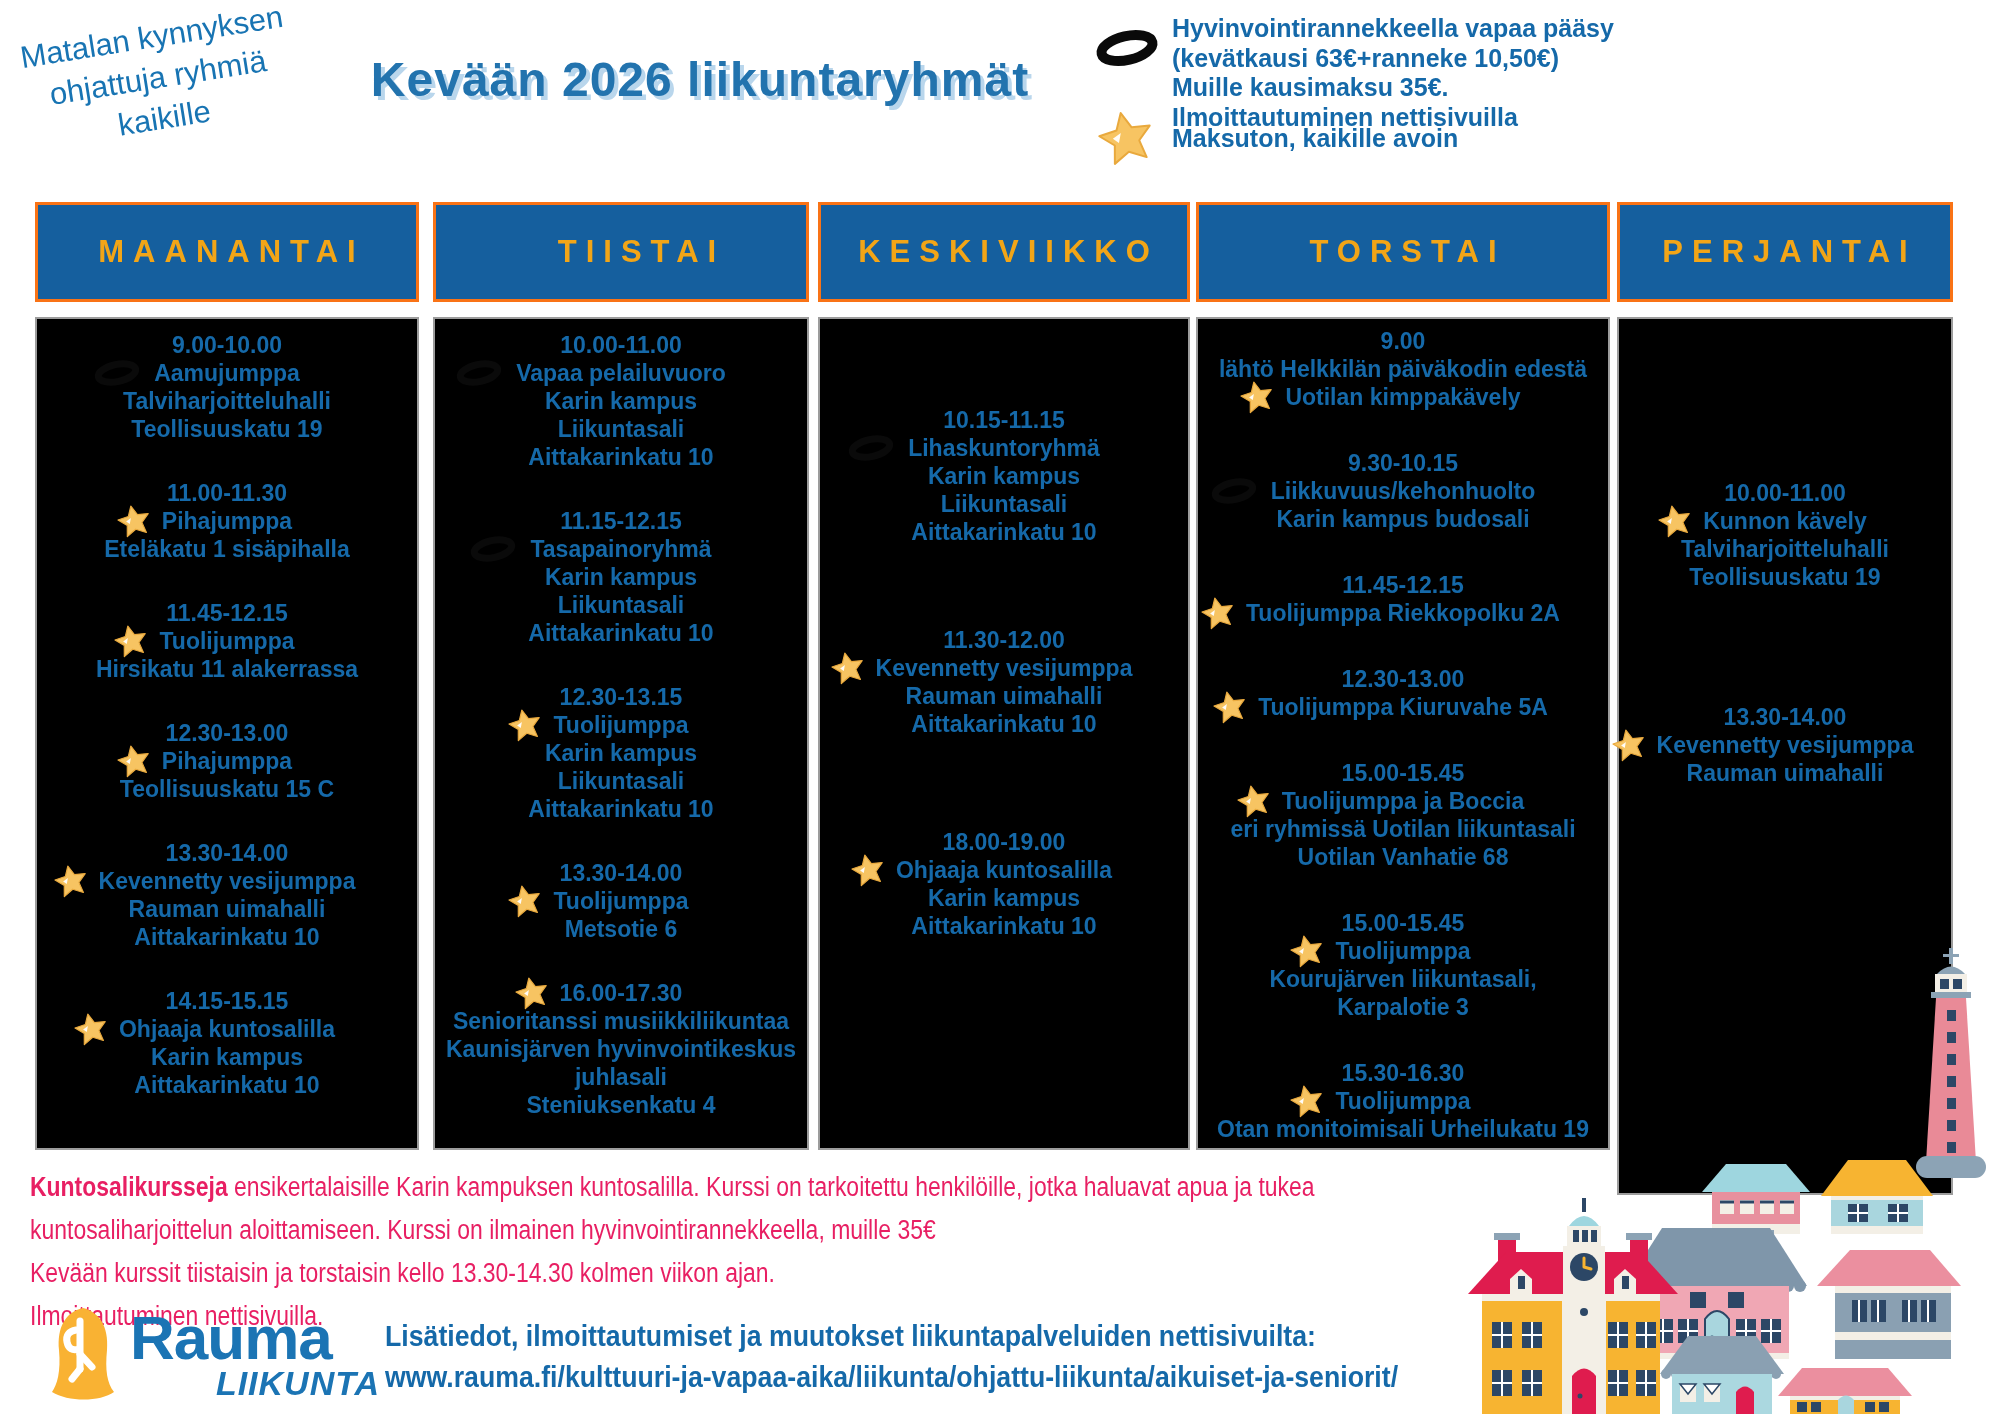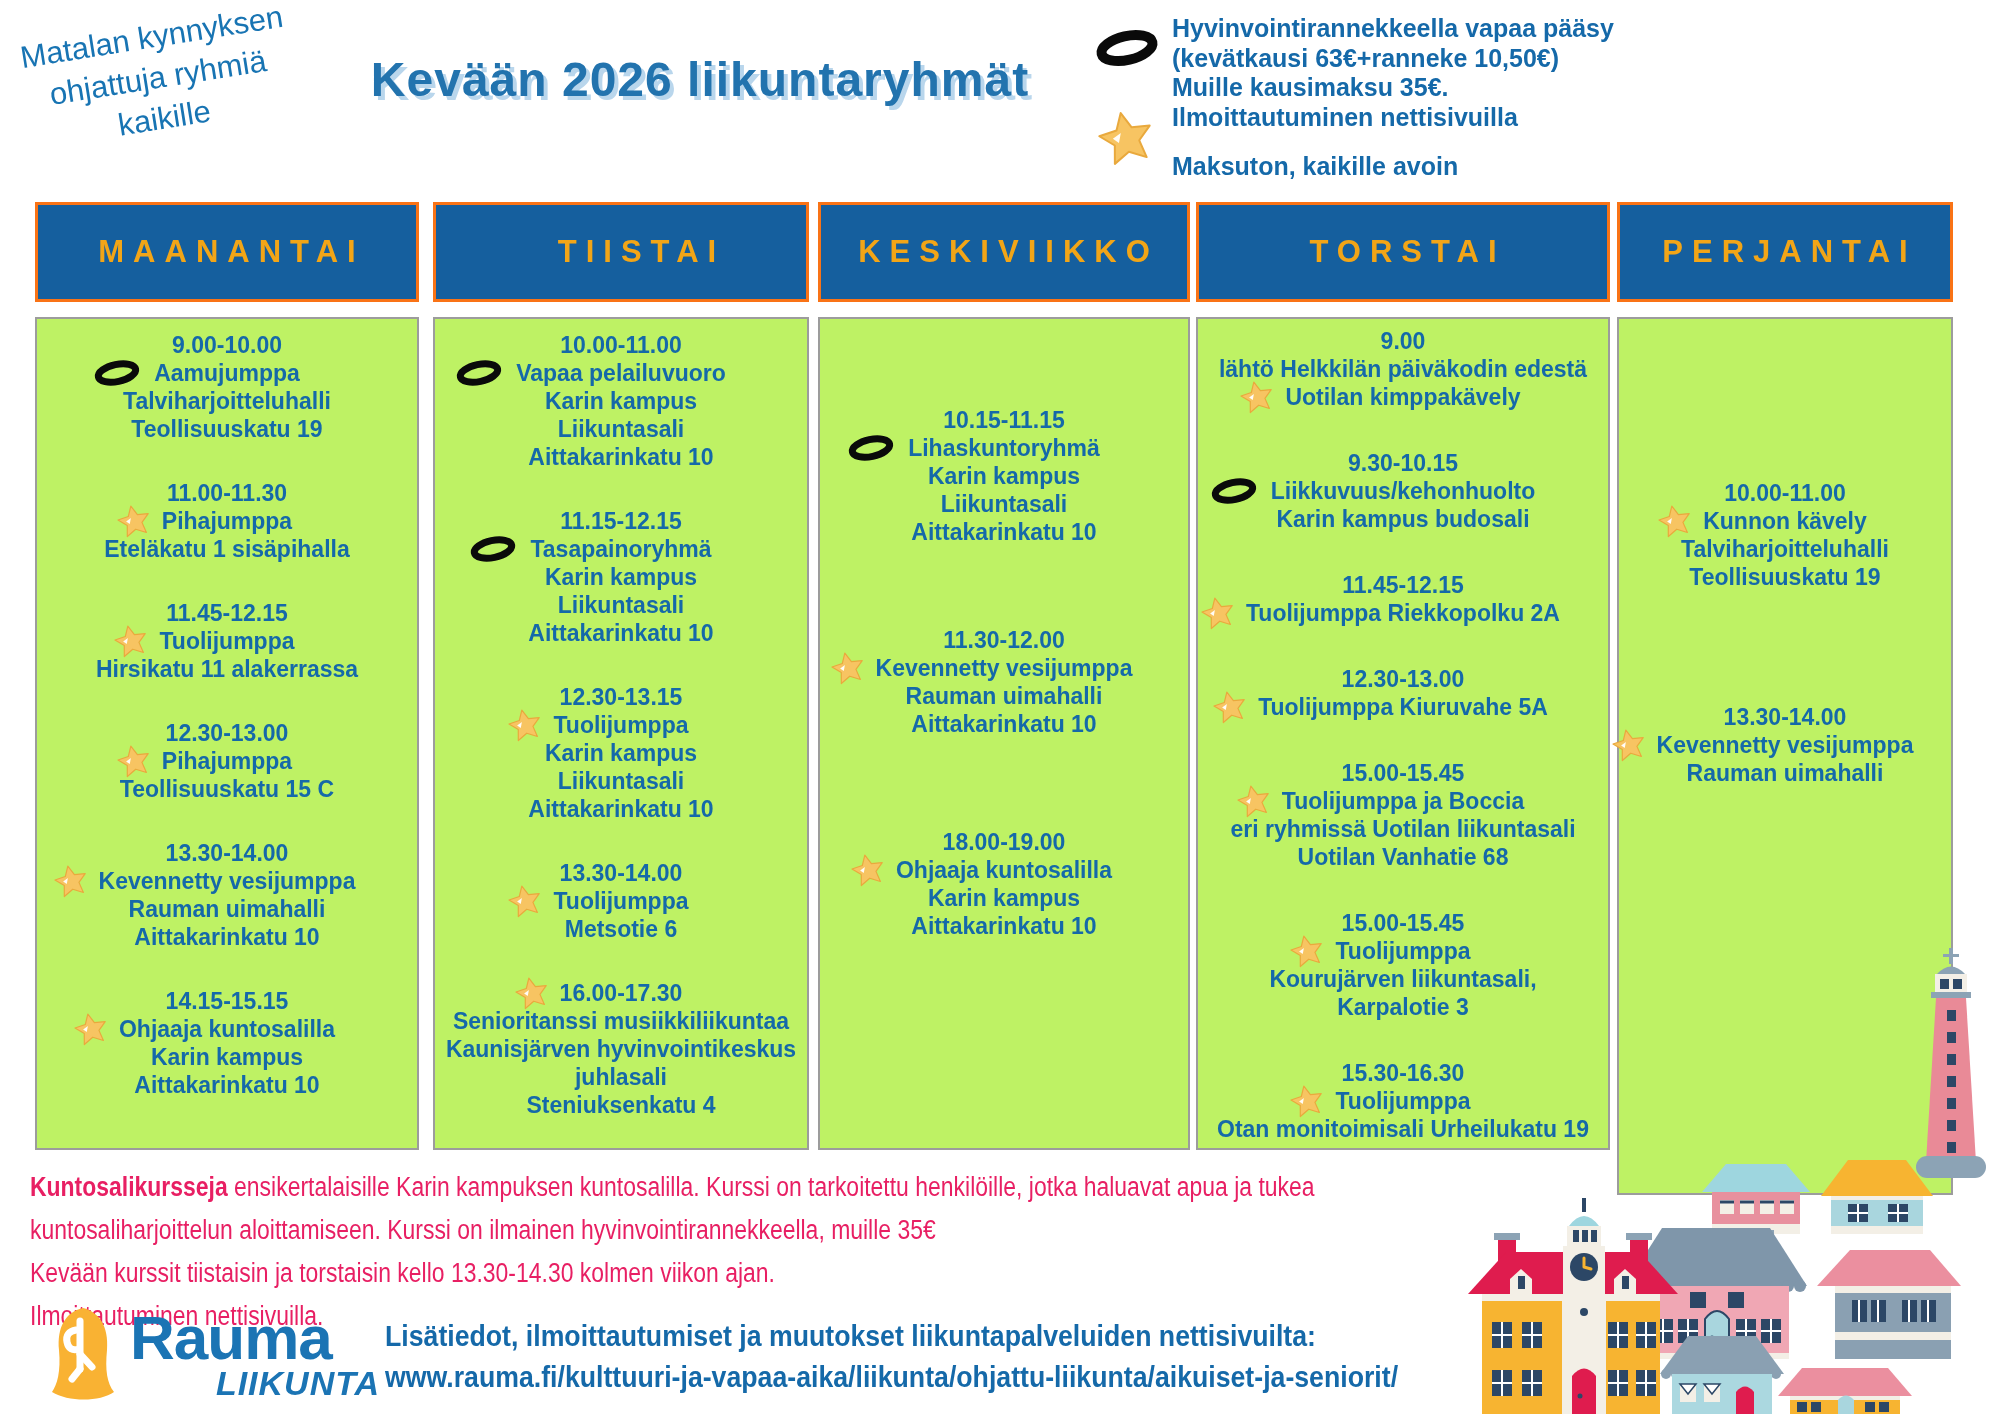--- a/index.html
+++ b/index.html
@@ -13,28 +13,28 @@
   .title{position:absolute;left:290px;top:52px;width:820px;text-align:center;
          font-size:48px;font-weight:bold;color:#2273ae;letter-spacing:1px;
          text-shadow:4px 4px 0 #b9d6ec;white-space:nowrap;}
 
   .legend-icon{position:absolute;display:flex;}
   .legend-ring{left:1094px;top:28px;width:66px;height:40px;}
   .legend-star{left:1096px;top:108px;width:60px;height:60px;}
   .legend-text{position:absolute;left:1172px;top:14px;width:460px;color:#1569a9;
                font-size:25px;font-weight:bold;line-height:29.5px;}
   .legend-star-text{position:absolute;left:1172px;top:124px;color:#1569a9;
-               font-size:25px;font-weight:bold;margin-top:28px;}
+               font-size:25px;font-weight:bold;}
 
   
   .day-header{position:absolute;top:202px;height:100px;background:#155f9e;
               border:3px solid #f97316;display:flex;align-items:center;justify-content:center;
               color:#f2a517;font-weight:bold;font-size:31px;letter-spacing:9px;text-indent:9px;
               white-space:nowrap;}
-  .day-column{position:absolute;top:317px;background:#bef264;border:2px solid #9c9c9c;}
+  .day-column{position:absolute;top:317px;background:#000000;border:2px solid #9c9c9c;}
   .entry{position:relative;}
   .line{text-align:center;font-size:23px;font-weight:bold;color:#1569a9;
         line-height:28px;white-space:nowrap;}
   .line-text{position:relative;display:inline-block;}
   .entry-icon{position:absolute;top:50%;transform:translateY(-50%);display:flex;}
   .entry-icon.star{left:-46px;width:36px;height:36px;}
   .entry-icon.wristband{left:-62px;width:50px;height:28px;}
   .entry-icon svg{width:100%;height:100%;}
 
   

